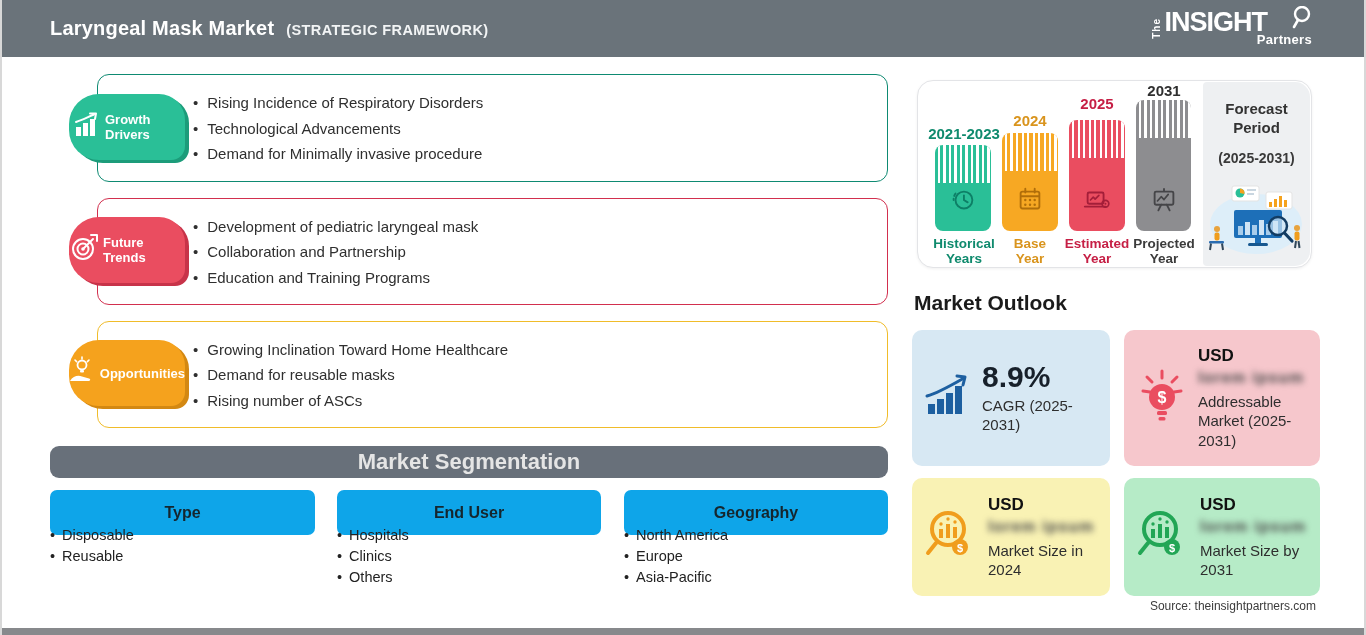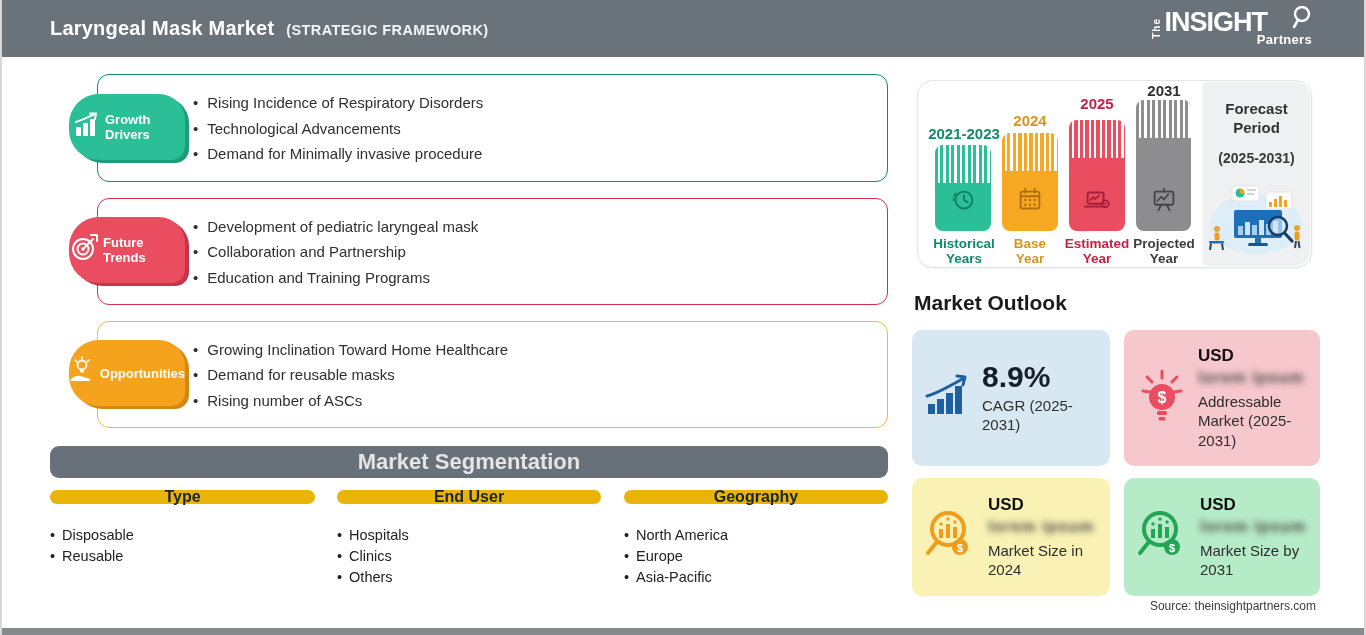--- a/index.html
+++ b/index.html
@@ -28,21 +28,21 @@
   .fw-bullet::before { content:"•"; margin-right:9px; font-size:15px; color:#2f2f2f; }
 
   .fw-badge { position:absolute; left:67px; width:116px; height:66px; border-radius:30px 26px 14px 30px; display:flex; flex-direction:row; align-items:center; justify-content:flex-end; gap:2px; z-index:2; }
   .fw-badge-1 { top:94px;  background:#2abf97; box-shadow:4px 3px 0 #1c9c7a; }
   .fw-badge-2 { top:217px; background:#ea4d60; box-shadow:4px 3px 0 #c73349; }
   .fw-badge-3 { top:340px; background:#f5a21d; box-shadow:4px 3px 0 #d38812; }
   .fw-badge-label { color:#fff; font-size:13px; font-weight:bold; }
 
   
   .seg-bar { position:absolute; left:48px; top:446px; width:838px; height:32px; background:#68707a; border-radius:9px; display:flex; align-items:center; justify-content:center; color:#e5e5e5; font-weight:bold; font-size:22px; }
-  .seg-pill { position:absolute; top:490px; height:14px; background:#eab308; border-radius:7px; display:flex; align-items:center; justify-content:center; font-weight:bold; font-size:16px; color:#15262e; }
+  .seg-pill { position:absolute; top:490px; height:45px; background:#0ea5e9; border-radius:7px; display:flex; align-items:center; justify-content:center; font-weight:bold; font-size:16px; color:#15262e; }
   .seg-pill-1 { left:48px;  width:265px; }
   .seg-pill-2 { left:335px; width:264px; }
   .seg-pill-3 { left:622px; width:264px; }
   .seg-list { position:absolute; top:524px; list-style:none; }
   .seg-list-1 { left:48px; } .seg-list-2 { left:335px; } .seg-list-3 { left:622px; }
   .seg-item { display:flex; align-items:center; height:21px; font-size:14.5px; color:#222; }
   .seg-item::before { content:"•"; margin-right:7px; color:#222; }
 
   
   .tl-panel { position:absolute; left:915px; top:80px; width:395px; height:188px; background:#fff; border:1px solid #e3e4e7; border-radius:16px; box-shadow:0 1px 3px rgba(0,0,0,0.06); }

